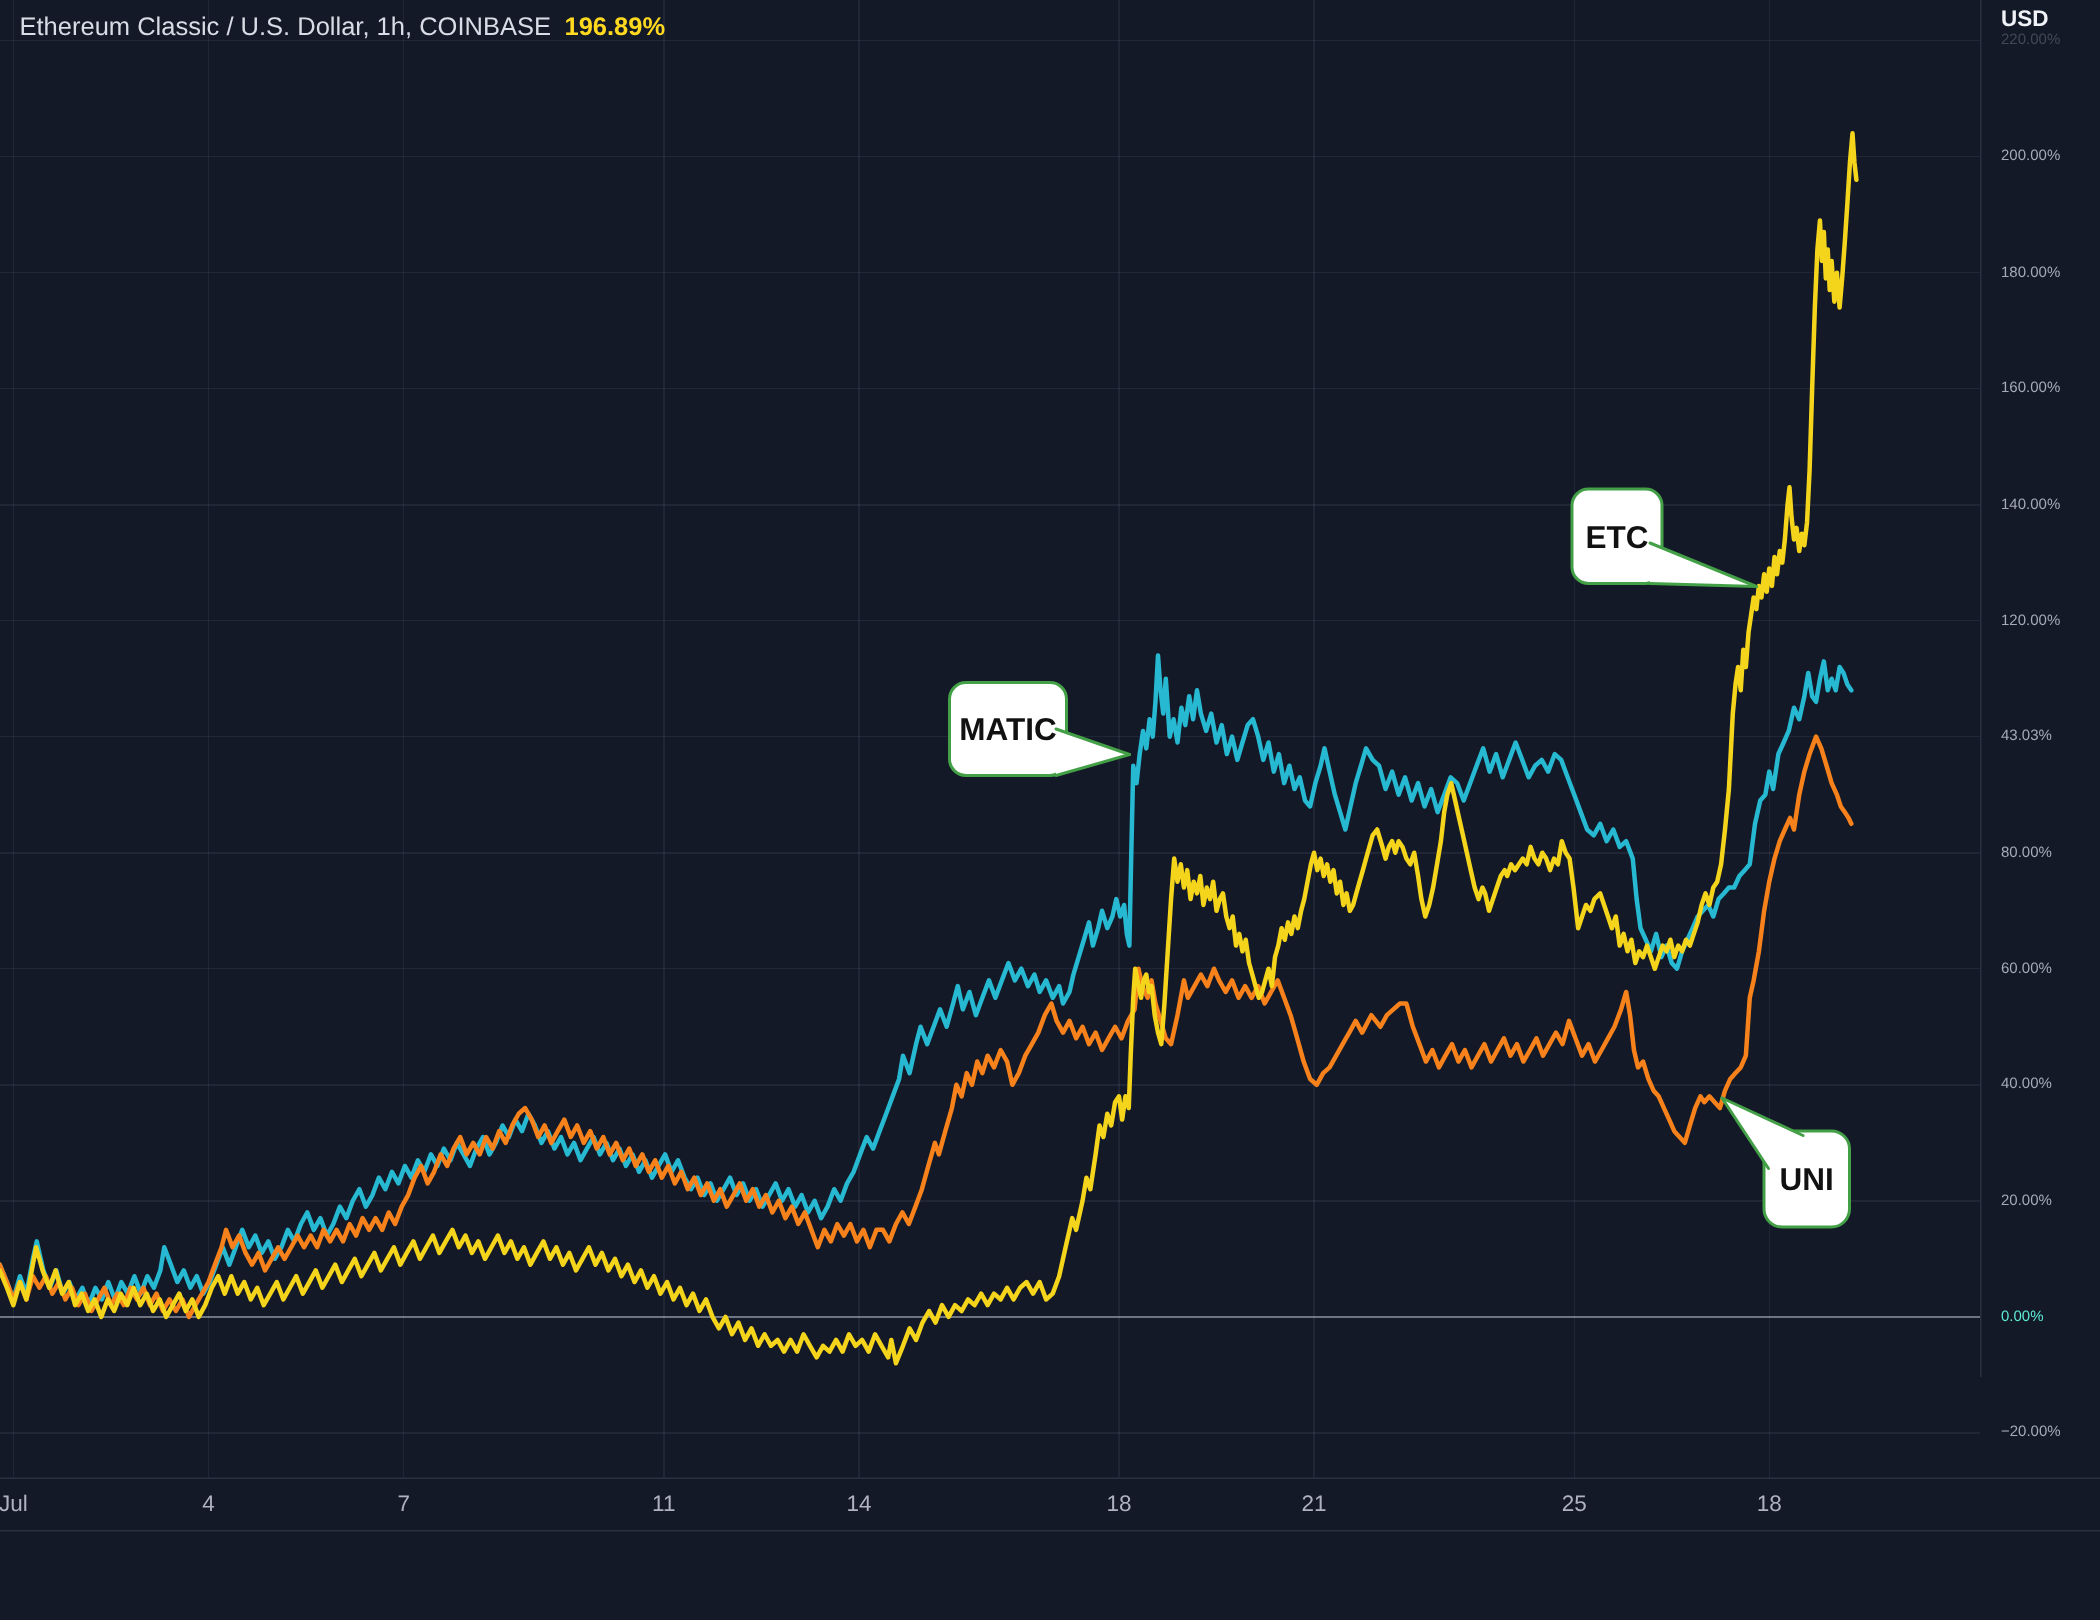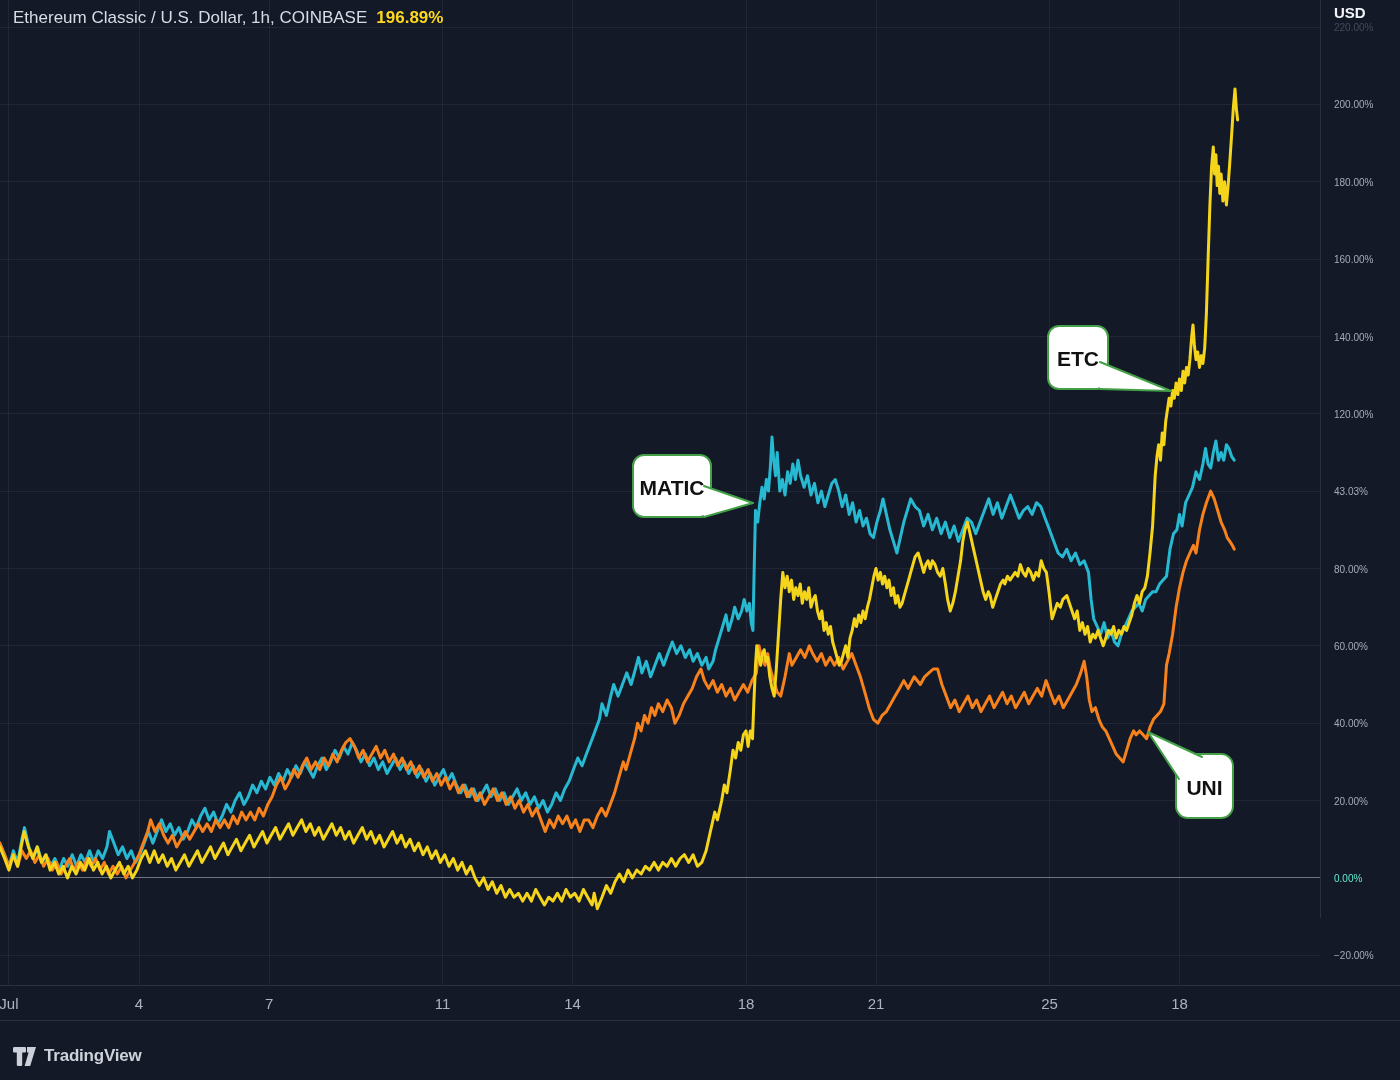--- a/index.html
+++ b/index.html
@@ -105,26 +105,14 @@
       <span class="xtick" style="left: 139px;">4</span>
       <span class="xtick" style="left: 269.1px;">7</span>
       <span class="xtick" style="left: 442.5px;">11</span>
       <span class="xtick" style="left: 572.6px;">14</span>
       <span class="xtick" style="left: 746px;">18</span>
       <span class="xtick" style="left: 876px;">21</span>
       <span class="xtick" style="left: 1049.5px;">25</span>
       <span class="xtick" style="left: 1179.5px;">18</span>
     </div>
 
-  <div class="bottom-bar">
-    <div class="brand">
-      <svg width="23" height="19" viewBox="0 0 23 19">
-        <g fill="#cdd0d9">
-          <rect x="0" y="0" width="13" height="5.4" rx="1.2"></rect>
-          <rect x="3.8" y="0" width="5.4" height="19" rx="1.2"></rect>
-          <polygon points="14,0 23,0 17.2,19 11.6,19 15.6,5.4 14,5.4"></polygon>
-        </g>
-      </svg>
-      <span class="brand-text">TradingView</span>
-    </div>
-  </div>
 
 </div>
 
 </body></html>

